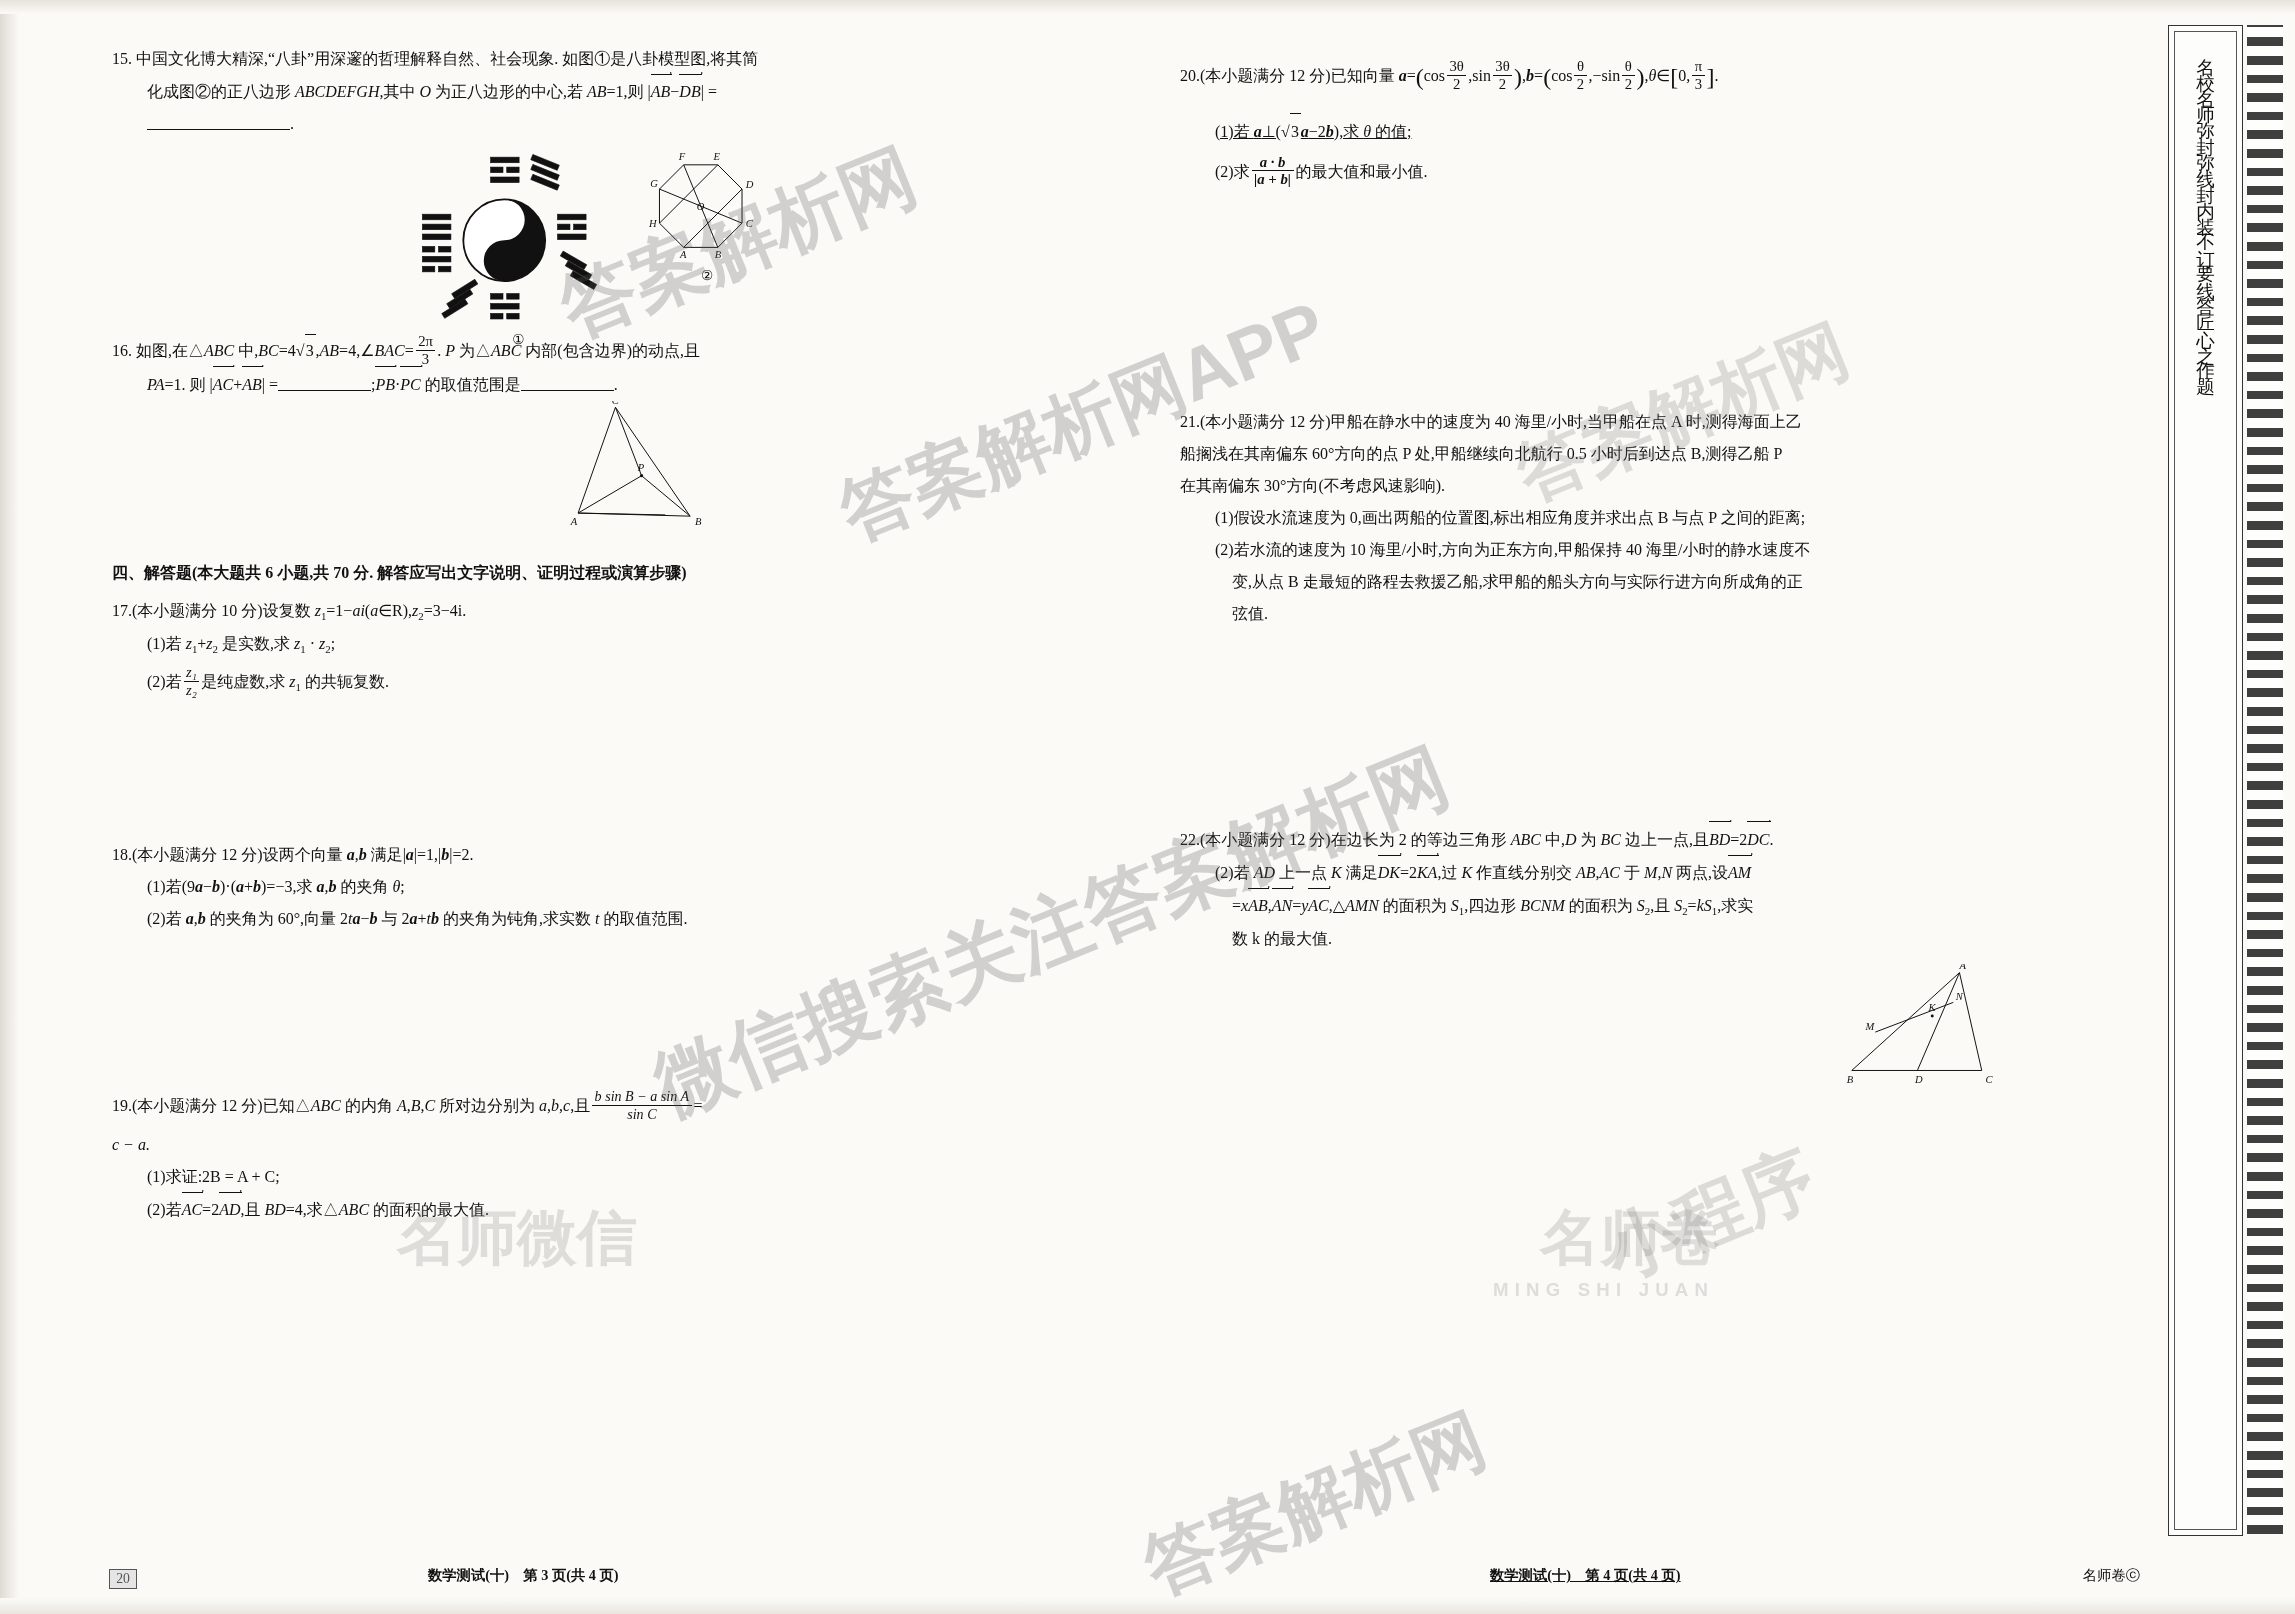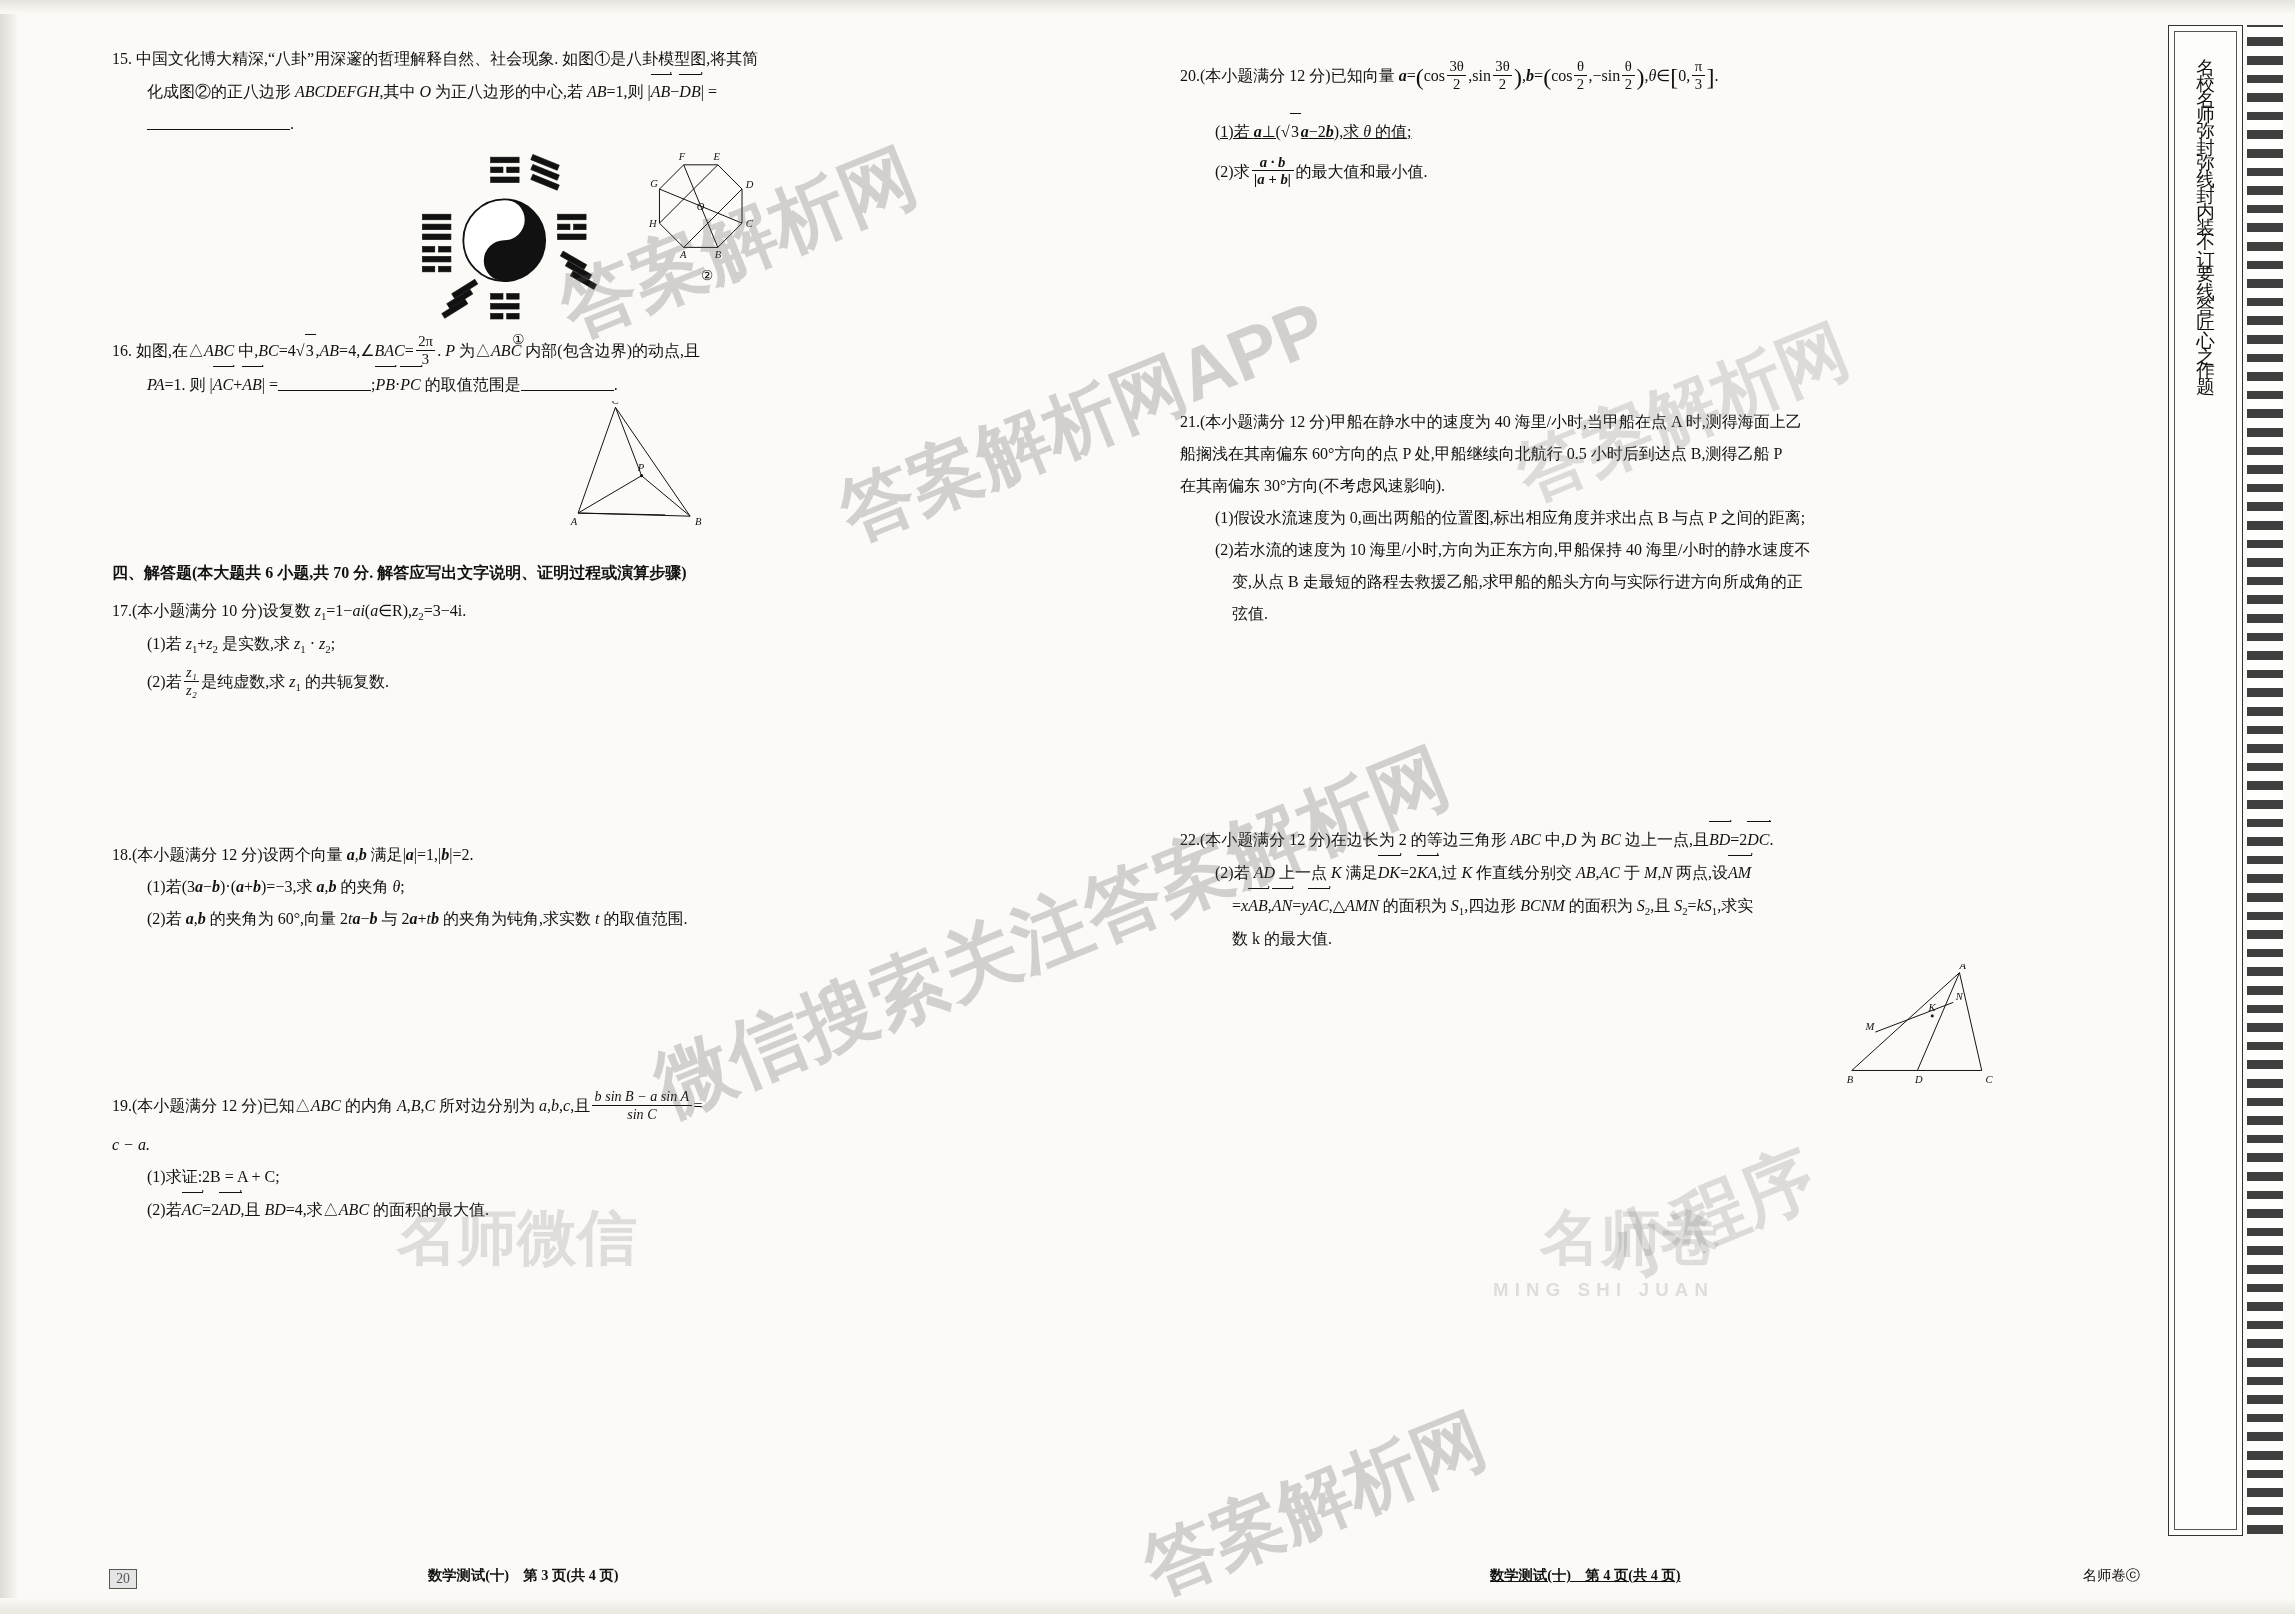--- a/index.html
+++ b/index.html
@@ -240,21 +240,21 @@
       </div>
     </div>
 
     <div style="height:130px;"></div>
 
     <div class="q">
       <div>
         <span>18.</span><span>(本小题满分 12 分)设两个向量 </span><b class="bv">a</b><span>,</span><b class="bv">b</b><span> 满足|</span><b class="bv">a</b><span>|=1,|</span><b class="bv">b</b><span>|=2.</span>
       </div>
       <div class="indent">
-        <span>(1)若(3</span><b class="bv">a</b><span>−</span><b class="bv">b</b><span>)·(</span><b class="bv">a</b><span>+</span><b class="bv">b</b><span>)=−3,求 </span><b class="bv">a</b><span>,</span><b class="bv">b</b><span> 的夹角 </span><i class="v">θ</i><span>;</span>
+        <span>(1)若(9</span><b class="bv">a</b><span>−</span><b class="bv">b</b><span>)·(</span><b class="bv">a</b><span>+</span><b class="bv">b</b><span>)=−3,求 </span><b class="bv">a</b><span>,</span><b class="bv">b</b><span> 的夹角 </span><i class="v">θ</i><span>;</span>
       </div>
       <div class="indent">
         <span>(2)若 </span><b class="bv">a</b><span>,</span><b class="bv">b</b><span> 的夹角为 60°,向量 2</span><i class="v">t</i><b class="bv">a</b><span>−</span><b class="bv">b</b><span> 与 2</span><b class="bv">a</b><span>+</span><i class="v">t</i><b class="bv">b</b><span> 的夹角为钝角,求实数 </span><i class="v">t</i><span> 的取值范围.</span>
       </div>
     </div>
 
     <div style="height:143px;"></div>
 
     <div class="q">
       <div style="line-height:2.8;">

